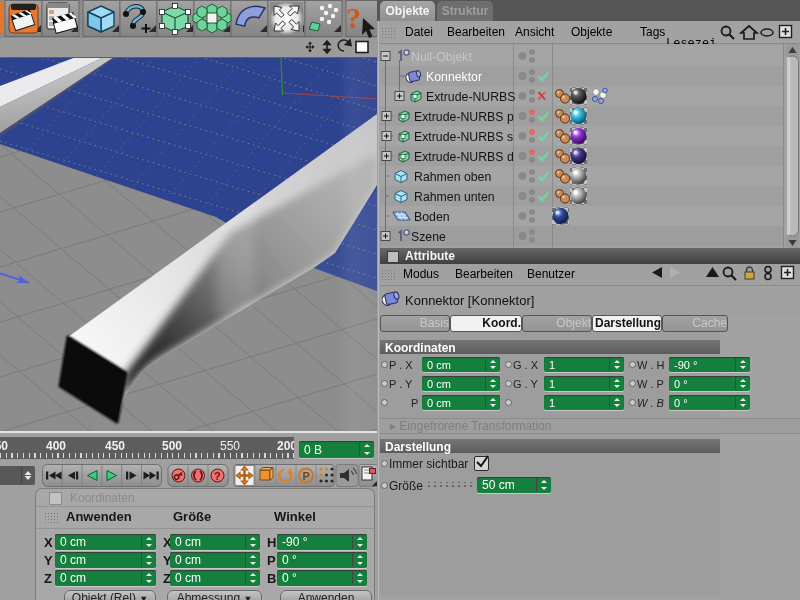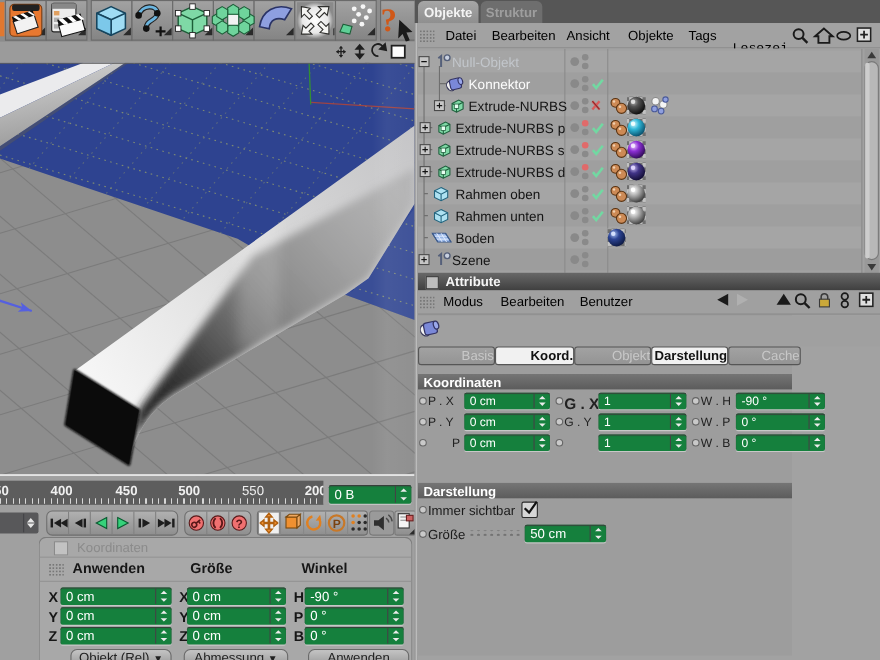--- a/index.html
+++ b/index.html
@@ -478,21 +478,21 @@
 <div class="abs" style="left:0px;top:1px;width:55px;height:20px;background:linear-gradient(#a6a6a6,#8f8f8f);border-radius:5px 5px 0 0;color:#f4f4f4;font-weight:bold;font-size:12px;text-align:center;line-height:20px;">Objekte</div>
 <div class="abs" style="left:57px;top:1px;width:56px;height:20px;background:#6e6e6e;border-radius:5px 5px 0 0;color:#9e9e9e;font-weight:bold;font-size:12px;text-align:center;line-height:20px;">Struktur</div>
 </div>
 
 <div class="abs" style="left:0;top:21px;width:420px;height:23px;background:#a2a2a2;border-bottom:1px solid #8a8a8a;box-sizing:border-box;">
 <div class="grip" style="left:1px;top:6px;"></div>
 <span class="abs mtext" style="left:25px;top:4px;">Datei</span>
 <span class="abs mtext" style="left:67px;top:4px;">Bearbeiten</span>
 <span class="abs mtext" style="left:135px;top:4px;">Ansicht</span>
 <span class="abs mtext" style="left:191px;top:4px;">Objekte</span>
-<span class="abs mtext" style="left:246px;top:4px;text-align:right;">Tags</span>
+<span class="abs mtext" style="left:260px;top:4px;text-align:right;">Tags</span>
 <span class="abs mtext" style="left:286px;top:16px;font-family:Liberation Mono, monospace;">Lesezei</span>
 <svg width="80" height="23" style="position:absolute;left:338px;top:0;">
 <circle cx="8" cy="10" r="4.5" fill="none" stroke="#1a1a1a" stroke-width="1.8"></circle>
           <line x1="11.5" y1="13.5" x2="16" y2="18" stroke="#1a1a1a" stroke-width="2.2"></line>
 <path d="M23 12 l8 -7 8 7 -3 0 0 6 -10 0 0 -6 z" fill="none" stroke="#1a1a1a" stroke-width="1.7"></path>
 <ellipse cx="49" cy="11.5" rx="6" ry="3.5" fill="none" stroke="#1a1a1a" stroke-width="1.5"></ellipse>
 <rect x="61.5" y="4.5" width="12" height="12" fill="#e0e0e0" stroke="#222" stroke-width="1.4"></rect>
           <path d="M67.5 7 v7 M64 10.5 h7" stroke="#222" stroke-width="1.6"></path>
 </svg>
 </div>
@@ -745,41 +745,42 @@
 </div>
 
 <div class="abs" style="left:0;top:39px;width:420px;height:28px;background:#a0a0a0;">
 <svg width="20" height="20" style="position:absolute;left:2px;top:3px">
             <g transform="scale(1.15)">
               <ellipse cx="4" cy="9" rx="3.8" ry="4.6" fill="#f0f0f0" stroke="#3a3a5a" transform="rotate(-30 4 9)"></ellipse>
               <rect x="3" y="2.5" width="10" height="9.5" rx="2" fill="#7a88d8" stroke="#343464" transform="rotate(-12 8 7)"></rect>
               <ellipse cx="12.5" cy="4.8" rx="2" ry="3.2" fill="#9aa8ec" stroke="#343464" transform="rotate(-18 12.5 4.8)"></ellipse>
             </g>
           </svg>
+<div class="abs" style="left:25px;top:6px;font-size:13px;color:#111;">Konnektor [Konnektor]</div>
 </div>
 
 <div class="abs" style="left:0;top:67px;width:420px;height:20px;">
 <div class="tbtn tboff" style="left:0px;width:68px;">Basis</div>
 <div class="tbtn tbon" style="left:70px;width:70px;">Koord.</div>
 <div class="tbtn tboff" style="left:142px;width:68px;">Objekt</div>
 <div class="tbtn tbon" style="left:212px;width:68px;">Darstellung</div>
 <div class="tbtn tboff" style="left:282px;width:64px;">Cache</div>
 </div>
 <div class="secbar" style="top:92px;height:14px;">
           <span>Koordinaten</span>
         </div>
 
 <div class="optc" style="left:1px;top:113px;"></div>
 <div class="abs" style="left:9px;top:111px;font-size:11px;color:#222;">P . X</div>
 <div class="fld" style="left:42px;top:109px;width:78px;height:15px;font-size:11px;">
           <span class="tx">0 cm</span>
           <span class="st"></span>
         </div>
 <div class="optc" style="left:125px;top:113px;"></div>
-<div class="abs" style="left:133px;top:111px;font-size:14px;color:#222;font-weight:bold;">G . X</div>
+<div class="abs" style="left:133px;top:111px;font-size:11px;color:#222;">G . X</div>
 <div class="fld" style="left:164px;top:109px;width:80px;height:15px;font-size:11px;">
           <span class="tx">1</span>
           <span class="st"></span>
         </div>
 <div class="optc" style="left:249px;top:113px;"></div>
 <div class="abs" style="left:257px;top:111px;font-size:11px;color:#222;">W . H</div>
 <div class="fld" style="left:289px;top:109px;width:81px;height:15px;font-size:11px;">
           <span class="tx">-90 °</span>
           <span class="st"></span>
         </div>
@@ -807,26 +808,29 @@
           <span class="tx">0 cm</span>
           <span class="st"></span>
         </div>
 <div class="optc" style="left:125px;top:151px;"></div>
 <div class="abs" style="left:133px;top:149px;font-size:11px;color:#222;margin-left:35px;">G . Z</div>
 <div class="fld" style="left:164px;top:147px;width:80px;height:15px;font-size:11px;">
           <span class="tx">1</span>
           <span class="st"></span>
         </div>
 <div class="optc" style="left:249px;top:151px;"></div>
-<div class="abs" style="left:257px;top:149px;font-size:11px;color:#222;">W . B</div>
+<div class="abs" style="left:257px;top:149px;font-size:11px;color:#222;font-style:italic;">W . B</div>
 <div class="fld" style="left:289px;top:147px;width:81px;height:15px;font-size:11px;">
           <span class="tx">0 °</span>
           <span class="st"></span>
         </div>
 
+<div class="abs" style="left:0;top:170px;width:420px;height:14px;background:#9e9e9e;border-top:1px solid #8c8c8c;border-bottom:1px solid #8c8c8c;">
+<div class="abs" style="left:10px;top:0px;font-size:12px;color:#7f7f7f;">▸ Eingefrorene Transformation</div>
+</div>
 <div class="secbar" style="top:191px;height:14px;">
           <span>Darstellung</span>
         </div>
 
 <div class="optc" style="left:1px;top:212px;"></div>
 <div class="abs" style="left:9px;top:209px;font-size:12px;color:#1a1a1a;">Immer sichtbar</div>
 <div class="abs" style="left:94px;top:208px;width:13px;height:13px;background:#d6d6d6;border:1px solid #2a2a2a;border-radius:2px;">
 <svg width="15" height="15" style="position:absolute;left:0;top:-2px">
             <path d="M2 7 L6 11 L13 1" stroke="#111" stroke-width="2" fill="none"></path>
           </svg>

